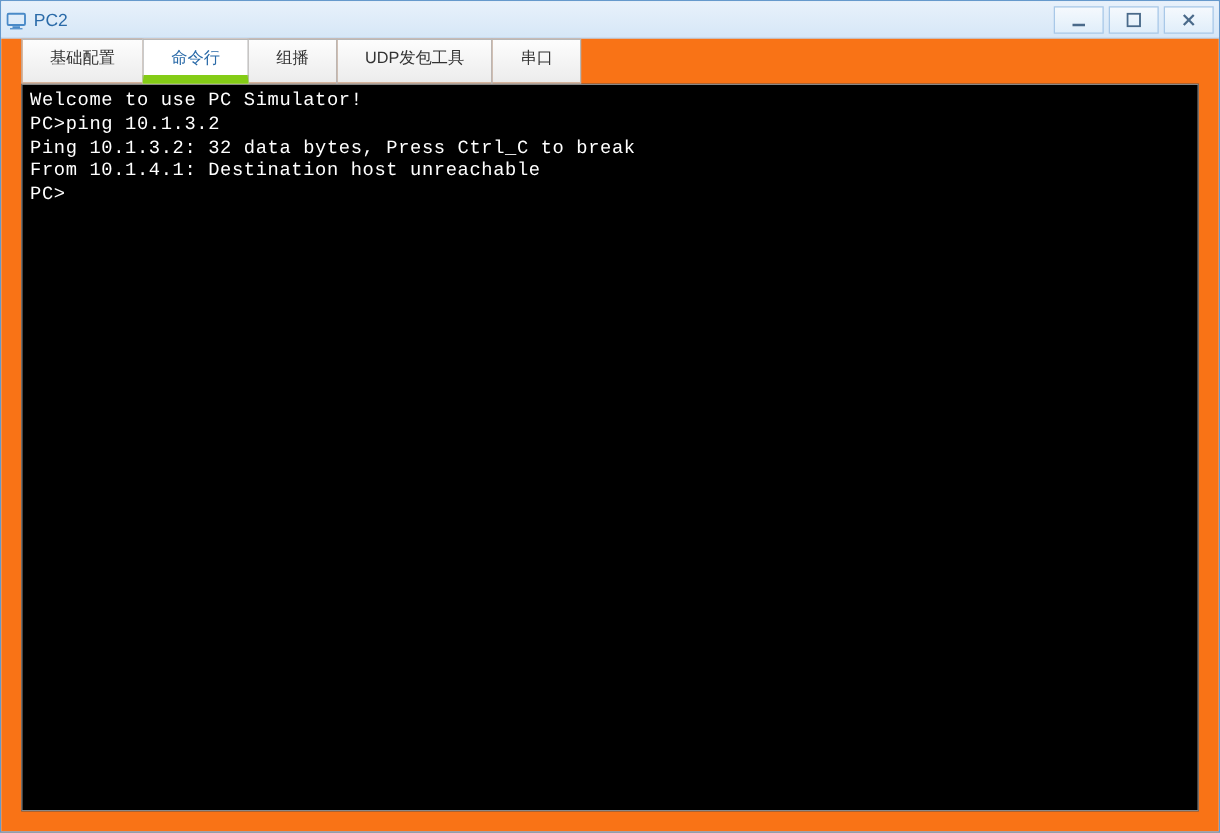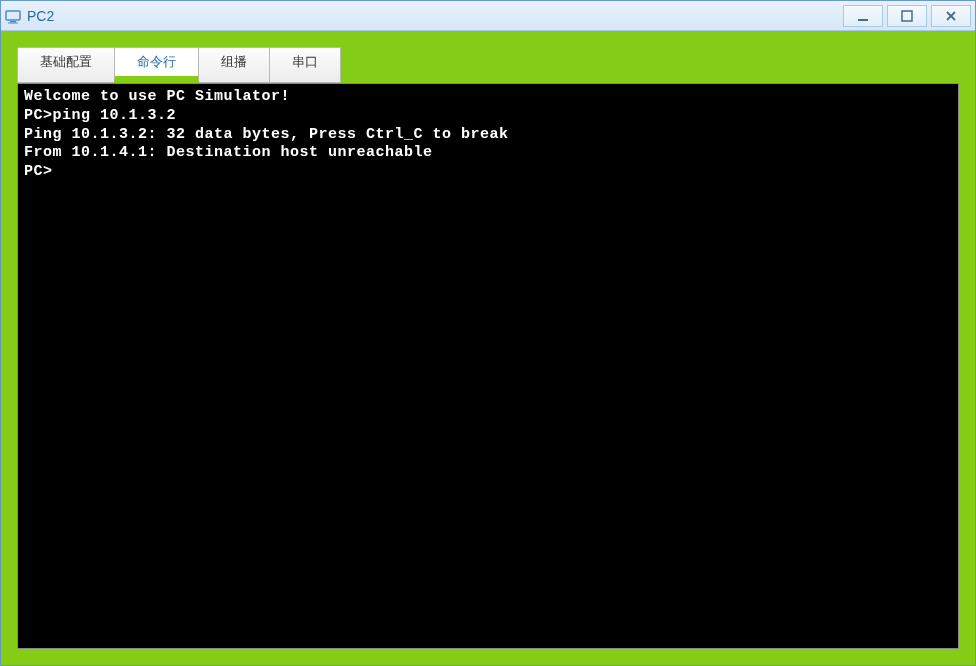--- a/index.html
+++ b/index.html
@@ -57,22 +57,22 @@
       display: flex;
       align-items: center;
       justify-content: center;
       cursor: pointer;
       margin-left: 4px;
       font-family: Arial, sans-serif;
       color: #4a6a8a;
     }
     .content-area {
       flex: 1;
-      padding: 16px 16px 16px 16px;
-      background: #84cc16;
+      padding: 0 16px 16px 16px;
+      background: #f97316;
       display: flex;
       flex-direction: column;
     }
     .tabs {
       display: flex;
       gap: 0;
     }
     .tab {
       padding: 5px 22px;
       border: 1px solid #b8b8b8;
@@ -94,21 +94,20 @@
       background: #000;
       border: 1px solid #888;
       padding: 4px 6px;
       font-family: Consolas, "Courier New", monospace;
       font-size: 15px;
       color: #fff;
       line-height: 1.25;
       white-space: pre;
       overflow: auto;
       letter-spacing: 0.5px;
-      font-weight: bold;
     }
     .terminal-line {
       display: block;
     }
   </style>
 </head>
 <body>
 
 <div class="window">
   <div class="titlebar">
@@ -138,18 +137,19 @@
         </svg>
       </div>
     </div>
   </div>
 
   <div class="content-area">
     <div class="tabs">
       <div class="tab">基础配置</div>
       <div class="tab active">命令行</div>
       <div class="tab">组播</div>
+      <div class="tab">UDP发包工具</div>
       <div class="tab">串口</div>
     </div>
 
     <div class="terminal"><span class="terminal-line">Welcome to use PC Simulator!</span><span class="terminal-line"></span><span class="terminal-line">PC&gt;ping 10.1.3.2</span><span class="terminal-line"></span><span class="terminal-line">Ping 10.1.3.2: 32 data bytes, Press Ctrl_C to break</span><span class="terminal-line">From 10.1.4.1: Destination host unreachable</span><span class="terminal-line"></span><span class="terminal-line">PC&gt;</span></div>
   </div>
 </div>
 
 </body></html>

